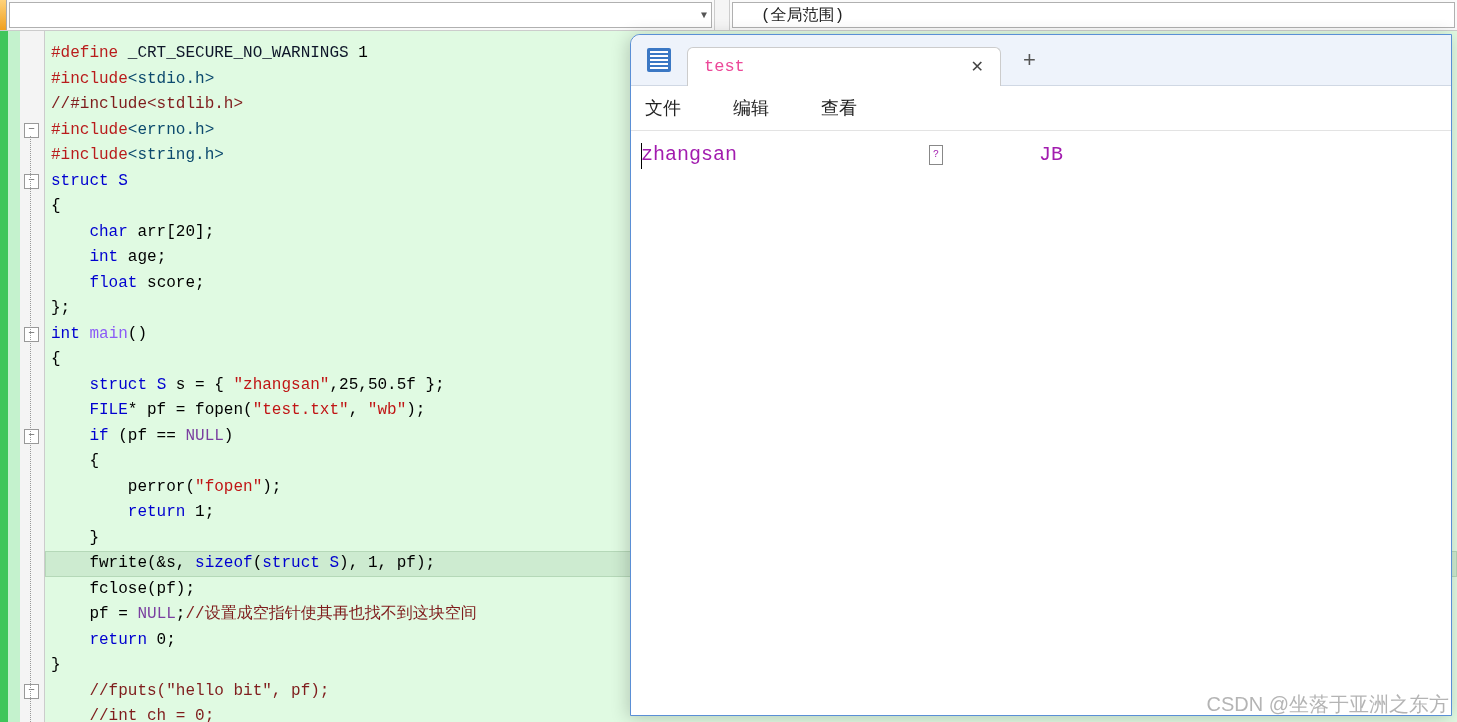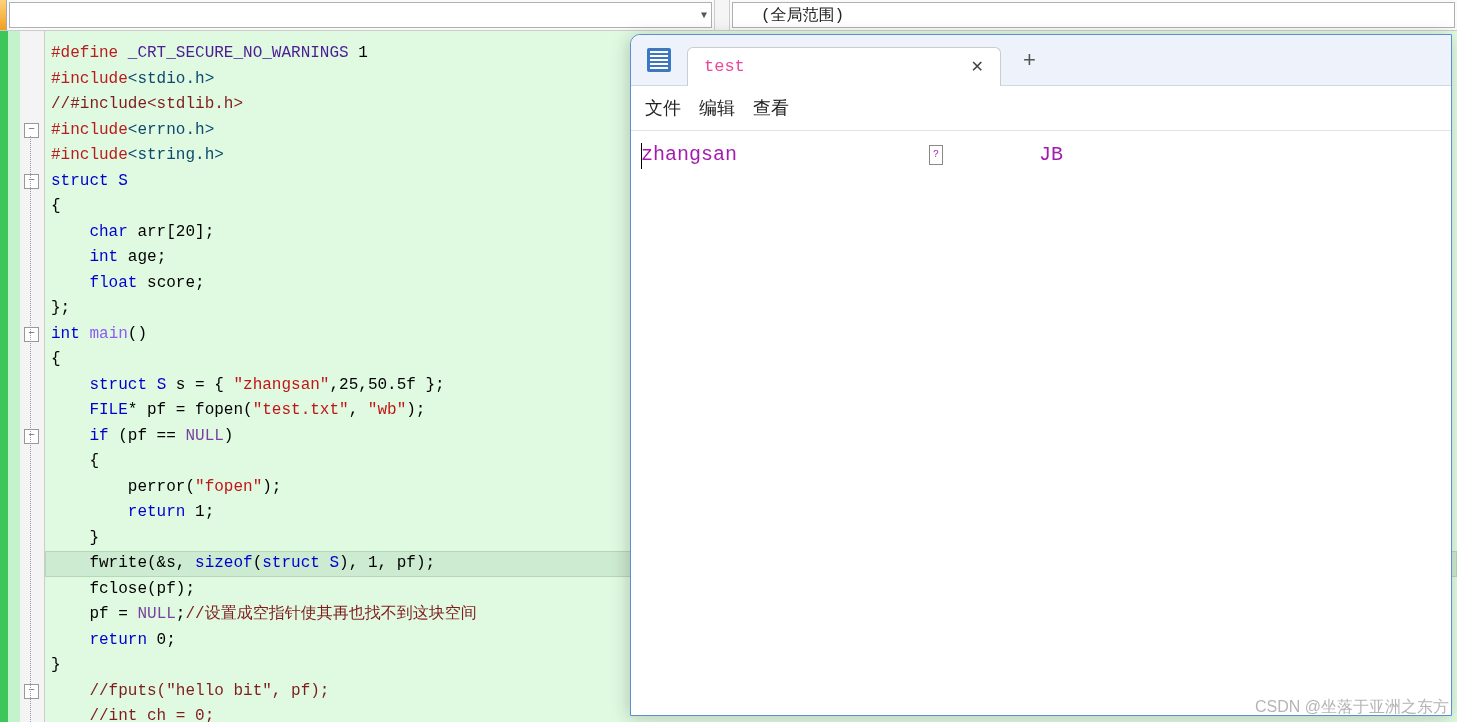--- a/index.html
+++ b/index.html
@@ -20,49 +20,49 @@
   .braceline { position:absolute; left:10px; width:0; border-left:1px dotted #999;}
   
   .code { flex:1; background:#e0fae2; position:relative; overflow:hidden; }
   .code-inner { padding:10px 0 0 0; }
   .line { height:25.5px; line-height:25.5px; white-space:pre; padding-left:6px; }
   .hl-line { background:#d2f5d4; }
   .hl-line.sel { background:#cdebd0; box-shadow:inset 0 0 0 1px #b5d8b8; }
   
   .kw { color:#0000d0; }
   .type { color:#0000d0; }
-  .macro { color:#4c1d95; }
+  .macro { color:#0f172a; }
   .str { color:#c01515; }
   .fn { color:#8b5cf6; }
   .cm { color:#7f1d1d; }
   .pp { color:#b91c1c; }
   .incpath { color:#0c4a6e; }
   .null { color:#7a3fa0; }
   .plain { color:#000; }
   
   
   .notepad { position:absolute; left:630px; top:34px; width:820px; height:680px; background:#fff;
     border:1px solid #5a8fd6; border-radius:10px 0 0 0; box-shadow:-2px 2px 18px rgba(0,0,0,.2); display:flex; flex-direction:column;}
   .np-titlebar { height:50px; display:flex; align-items:center; background:#eef3fb; border-radius:10px 0 0 0; border-bottom:1px solid #d0d8e4;}
   .np-icon { width:24px; height:24px; margin:0 16px; background:#3b78c4; position:relative; border-radius:2px;}
   .np-icon::before{content:'';position:absolute;inset:3px;background:repeating-linear-gradient(#fff,#fff 2px,#3b78c4 2px,#3b78c4 4px);}
   .np-tab { height:38px; background:#fff; border:1px solid #ccc; border-bottom:none; border-radius:6px 6px 0 0;
     display:flex; align-items:center; padding:0 16px; margin-top:12px; min-width:280px; justify-content:space-between;}
   .np-tab-title { color:#ec4899; font-family:Liberation Mono, monospace; font-size:17px; }
   .np-close { font-family:sans-serif; color:#444; cursor:pointer; font-size:16px;}
   .np-newtab { margin-left:22px; font-size:22px; color:#555; cursor:pointer; font-family:sans-serif;}
-  .np-menubar { height:44px; display:flex; align-items:center; gap:18px; padding-left:14px;
+  .np-menubar { height:44px; display:flex; align-items:center; gap:52px; padding-left:14px;
     border-bottom:1px solid #e3e3e3; font-family:"Microsoft YaHei","Segoe UI",sans-serif; font-size:18px; color:#222;}
   .np-menu { cursor:pointer; }
   .np-body { flex:1; padding:12px 10px; font-family:Liberation Mono, monospace; font-size:20px; color:#a21caf; position:relative;}
   .np-cursor { position:absolute; left:10px; top:12px; width:1px; height:26px; background:#000;}
   .np-text { white-space:pre; }
   .np-unknown { display:inline-block; border:1px solid #888; width:12px; height:18px; font-size:10px; text-align:center; line-height:18px; vertical-align:middle;}
   
-  .watermark { position:fixed; right:8px; bottom:4px; color:rgba(130,130,130,.6); font-family:"Microsoft YaHei",sans-serif; font-size:16px;}
+  .watermark { position:fixed; right:8px; bottom:4px; color:rgba(130,130,130,.6); font-family:"Microsoft YaHei",sans-serif; font-size:20px;}
 </style>
 </head>
 <body>
 
 <div class="topbar">
   <div class="topbar-edge"></div>
   <div class="topbar-dropdown">
       <span class="chev">▼</span>
     </div>
   <div class="topbar-divider"></div>

